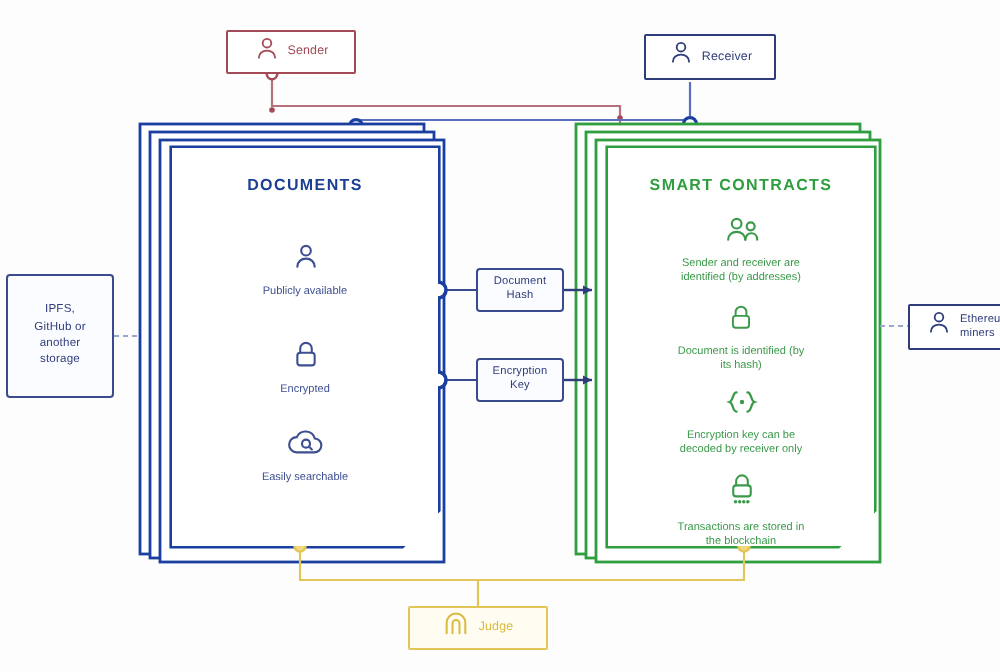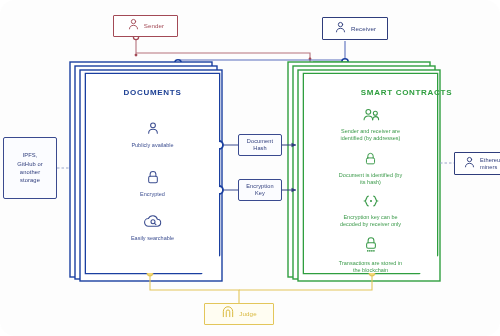--- a/index.html
+++ b/index.html
@@ -9,21 +9,20 @@
   }
   body {
     font-family: "Liberation Sans", sans-serif;
   }
   #canvas {
     position: relative;
     width: 500px;
     height: 336px;
     background: #fdfdfd;
     overflow: hidden;
-    border-radius: 15px;
   }
   svg.layer {
     position: absolute;
     left: 0;
     top: 0;
     width: 500px;
     height: 336px;
   }
   .node-box {
     position: absolute;
@@ -209,21 +208,21 @@
           <path d="M8 18h13a5.2 5.2 0 0 0 .6-10.4A7.2 7.2 0 0 0 8.1 6.6 5.7 5.7 0 0 0 8 18z"></path>
           <circle cx="15" cy="11.5" r="3"></circle>
           <line x1="17.3" y1="13.8" x2="19.4" y2="15.8"></line>
         </svg>
       </span>
       <span class="feature-text">Easily searchable</span>
     </div>
   </div>
 
   <div class="panel contracts" style="left:304px; top:74px; width:133px; height:199px;">
-    <div class="panel-title" style="top:14px;margin-left:36px;">SMART CONTRACTS</div>
+    <div class="panel-title" style="top:14px;">SMART CONTRACTS</div>
 
     <div class="feature" style="top:33px;">
       <span class="feature-icon">
         <svg width="20" height="15" viewBox="0 0 30 22" fill="none" stroke="#3b9a4a" stroke-width="1.6" stroke-linecap="round">
           <circle cx="11" cy="7" r="3.6"></circle>
           <path d="M4.6 19c0-3.5 2.9-5.8 6.4-5.8s6.4 2.3 6.4 5.8"></path>
           <circle cx="21.5" cy="9" r="3"></circle>
           <path d="M17.6 19c0-3 2-4.8 4.5-4.8s4.3 1.8 4.3 4.8"></path>
         </svg>
       </span>

